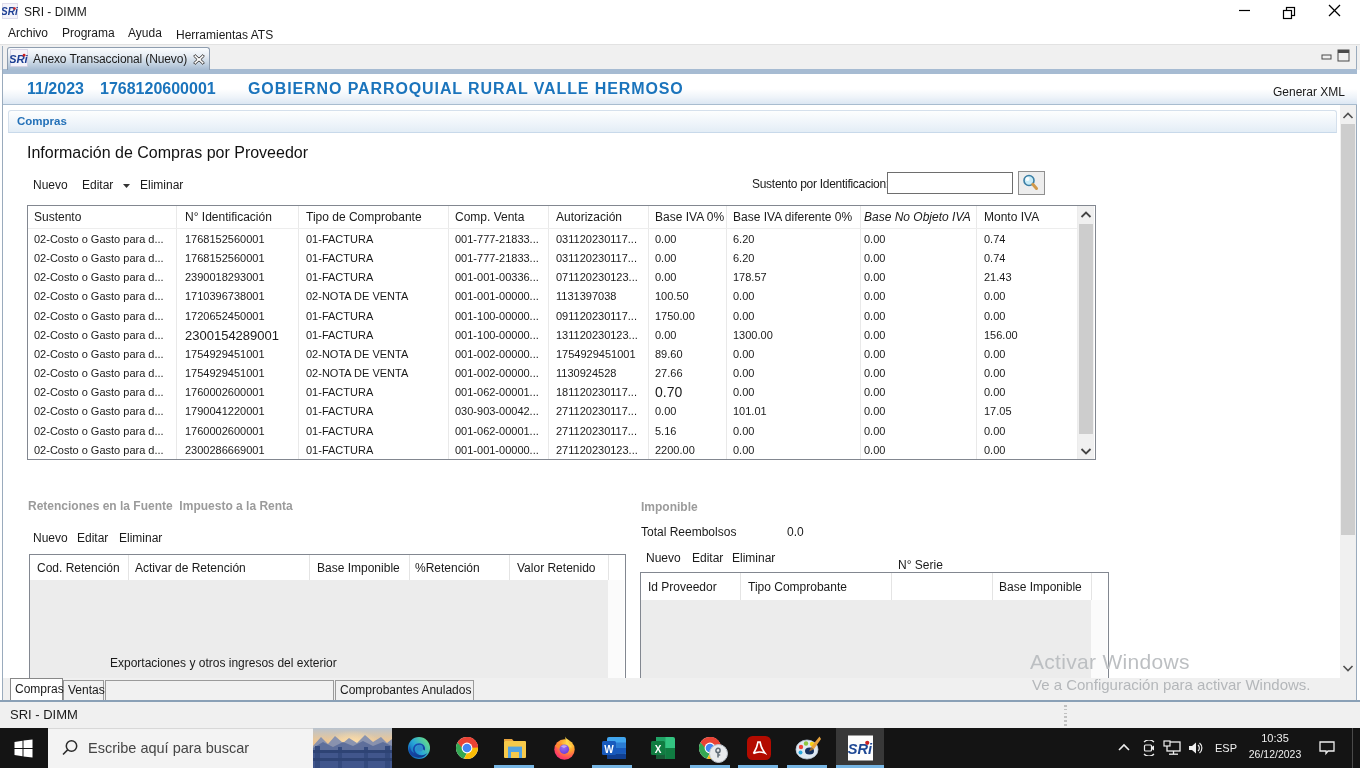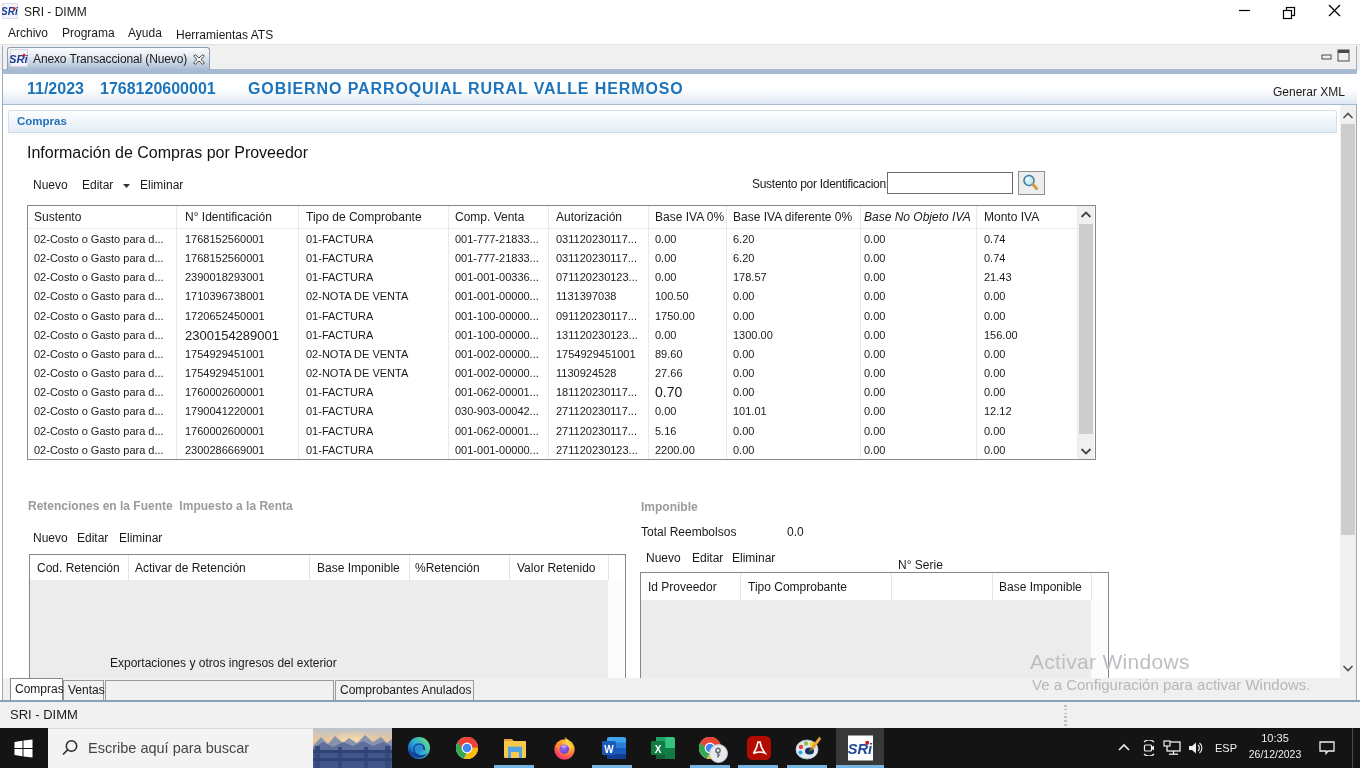--- a/index.html
+++ b/index.html
@@ -176,21 +176,21 @@
 <div class="ab" style="left:864px;top:383.2px;height:19.15px;line-height:19.15px;font-size:11px;color:#1a1a1a;white-space:nowrap;">0.00</div>
 <div class="ab" style="left:984px;top:383.2px;height:19.15px;line-height:19.15px;font-size:11px;color:#1a1a1a;white-space:nowrap;">0.00</div>
 <div class="ab" style="left:34px;top:402.4px;height:19.15px;line-height:19.15px;font-size:11px;color:#1a1a1a;white-space:nowrap;">02-Costo o Gasto para d...</div>
 <div class="ab" style="left:185px;top:402.4px;height:19.15px;line-height:19.15px;font-size:11px;color:#1a1a1a;white-space:nowrap;">1790041220001</div>
 <div class="ab" style="left:306px;top:402.4px;height:19.15px;line-height:19.15px;font-size:11px;color:#1a1a1a;white-space:nowrap;">01-FACTURA</div>
 <div class="ab" style="left:455px;top:402.4px;height:19.15px;line-height:19.15px;font-size:11px;color:#1a1a1a;white-space:nowrap;">030-903-00042...</div>
 <div class="ab" style="left:556px;top:402.4px;height:19.15px;line-height:19.15px;font-size:11px;color:#1a1a1a;white-space:nowrap;">271120230117...</div>
 <div class="ab" style="left:655px;top:402.4px;height:19.15px;line-height:19.15px;font-size:11px;color:#1a1a1a;white-space:nowrap;">0.00</div>
 <div class="ab" style="left:733px;top:402.4px;height:19.15px;line-height:19.15px;font-size:11px;color:#1a1a1a;white-space:nowrap;">101.01</div>
 <div class="ab" style="left:864px;top:402.4px;height:19.15px;line-height:19.15px;font-size:11px;color:#1a1a1a;white-space:nowrap;">0.00</div>
-<div class="ab" style="left:984px;top:402.4px;height:19.15px;line-height:19.15px;font-size:11px;color:#1a1a1a;white-space:nowrap;">12.12</div>
+<div class="ab" style="left:984px;top:402.4px;height:19.15px;line-height:19.15px;font-size:11px;color:#1a1a1a;white-space:nowrap;">17.05</div>
 <div class="ab" style="left:34px;top:421.5px;height:19.15px;line-height:19.15px;font-size:11px;color:#1a1a1a;white-space:nowrap;">02-Costo o Gasto para d...</div>
 <div class="ab" style="left:185px;top:421.5px;height:19.15px;line-height:19.15px;font-size:11px;color:#1a1a1a;white-space:nowrap;">1760002600001</div>
 <div class="ab" style="left:306px;top:421.5px;height:19.15px;line-height:19.15px;font-size:11px;color:#1a1a1a;white-space:nowrap;">01-FACTURA</div>
 <div class="ab" style="left:455px;top:421.5px;height:19.15px;line-height:19.15px;font-size:11px;color:#1a1a1a;white-space:nowrap;">001-062-00001...</div>
 <div class="ab" style="left:556px;top:421.5px;height:19.15px;line-height:19.15px;font-size:11px;color:#1a1a1a;white-space:nowrap;">271120230117...</div>
 <div class="ab" style="left:655px;top:421.5px;height:19.15px;line-height:19.15px;font-size:11px;color:#1a1a1a;white-space:nowrap;">5.16</div>
 <div class="ab" style="left:733px;top:421.5px;height:19.15px;line-height:19.15px;font-size:11px;color:#1a1a1a;white-space:nowrap;">0.00</div>
 <div class="ab" style="left:864px;top:421.5px;height:19.15px;line-height:19.15px;font-size:11px;color:#1a1a1a;white-space:nowrap;">0.00</div>
 <div class="ab" style="left:984px;top:421.5px;height:19.15px;line-height:19.15px;font-size:11px;color:#1a1a1a;white-space:nowrap;">0.00</div>
 <div class="ab" style="left:34px;top:440.6px;height:19.15px;line-height:19.15px;font-size:11px;color:#1a1a1a;white-space:nowrap;">02-Costo o Gasto para d...</div>

